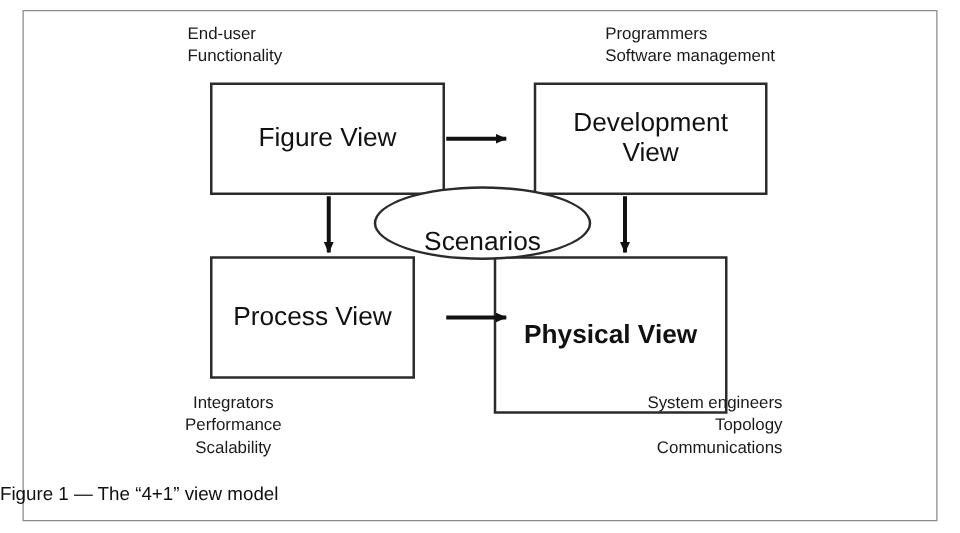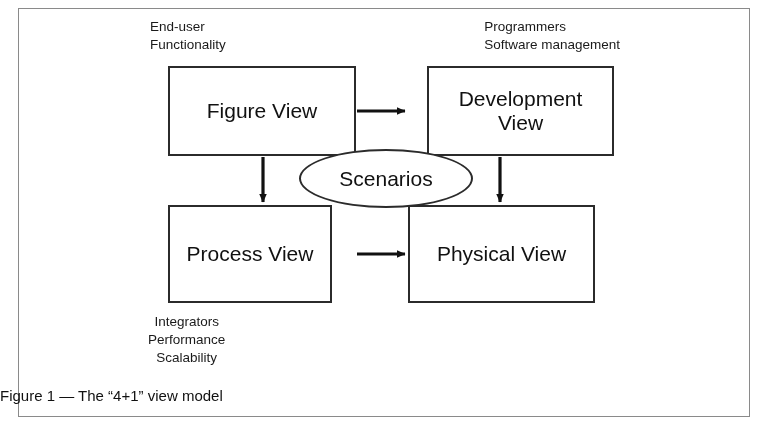--- a/index.html
+++ b/index.html
@@ -43,36 +43,36 @@
     justify-content: center;
     text-align: center;
     color: #111111;
     font-size: 21px;
     line-height: 1.12;
     z-index: 2;
   }
   #box-logical   { left: 168px; top: 66px;  width: 188px; height: 90px; }
   #box-developmt { left: 408px; top: 66px;  width: 187px; height: 90px; margin-left: 19px; }
   #box-process   { left: 168px; top: 205px; width: 164px; height: 98px; }
-  #box-physical  { left: 408px; top: 205px; width: 187px; height: 98px; }
+  #box-physical  { left: 395px; top: 205px; width: 187px; height: 126px; font-weight: bold; }
   .box-label { display: block; padding: 0 6px; }
 
   
   #ellipse-scenarios {
     position: absolute;
     left: 299px;
     top: 149px;
     width: 174px;
     height: 59px;
     border: 2px solid #2b2b2b;
     border-radius: 50%;
     background: #ffffff;
     box-sizing: border-box;
     display: flex;
-    align-items: center;
+    align-items: flex-end;
     justify-content: center;
     color: #111111;
     font-size: 21px;
     z-index: 4;
   }
 
   
   #connectors {
     position: absolute;
     left: 0; top: 0;
@@ -154,17 +154,20 @@
       <span>Scenarios</span>
     </div>
 
     <div class="annot" id="annot-topleft">End-user
 Functionality</div>
     <div class="annot" id="annot-topright">Programmers
 Software management</div>
     <div class="annot" id="annot-bottomleft">Integrators
 Performance
 Scalability</div>
+    <div class="annot" id="annot-bottomright">System engineers
+Topology
+Communications</div>
 
     <div id="caption">Figure 1 — The “4+1” view model</div>
 
   </div>
 </div>
 
 </body></html>

